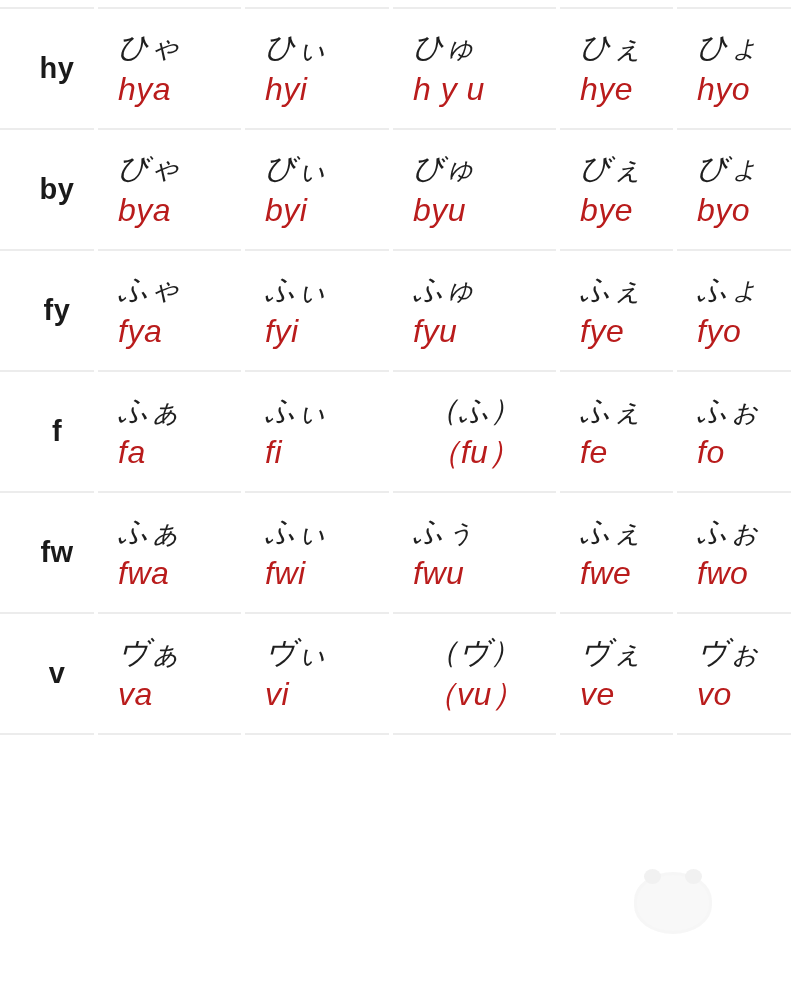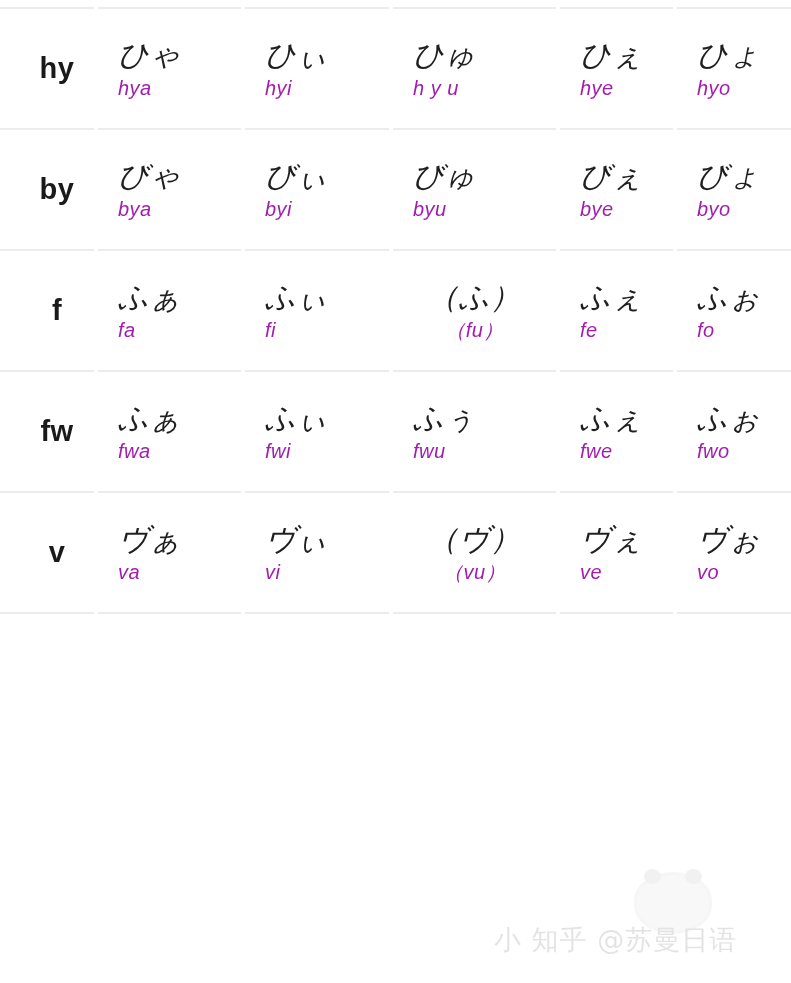--- a/index.html
+++ b/index.html
@@ -70,23 +70,23 @@
     display: block;
     font-size: 30px;
     line-height: 1.38;
     color: #1f1f1f;
     letter-spacing: 1px;
     white-space: nowrap;
   }
 
   .romaji {
     display: block;
-    font-size: 20px;
+    font-size: 32px;
     line-height: 1.38;
-    color: #a21caf;
+    color: #b91c1c;
     letter-spacing: .5px;
     white-space: nowrap;
   }
 
   td.cell.centered .kana,
   td.cell.centered .romaji {
     text-align: center;
     padding-right: 20px;
   }
 
@@ -194,20 +194,43 @@
         <td class="cell">
           <span class="kana">びぇ</span>
           <span class="romaji">bye</span>
         </td>
         <td class="cell">
           <span class="kana">びょ</span>
           <span class="romaji">byo</span>
         </td>
       </tr>
       <tr>
+        <td class="rowlabel">fy</td>
+        <td class="cell">
+          <span class="kana">ふゃ</span>
+          <span class="romaji">fya</span>
+        </td>
+        <td class="cell">
+          <span class="kana">ふぃ</span>
+          <span class="romaji">fyi</span>
+        </td>
+        <td class="cell">
+          <span class="kana">ふゅ</span>
+          <span class="romaji">fyu</span>
+        </td>
+        <td class="cell">
+          <span class="kana">ふぇ</span>
+          <span class="romaji">fye</span>
+        </td>
+        <td class="cell">
+          <span class="kana">ふょ</span>
+          <span class="romaji">fyo</span>
+        </td>
+      </tr>
+      <tr>
         <td class="rowlabel">f</td>
         <td class="cell">
           <span class="kana">ふぁ</span>
           <span class="romaji">fa</span>
         </td>
         <td class="cell">
           <span class="kana">ふぃ</span>
           <span class="romaji">fi</span>
         </td>
         <td class="cell centered">
@@ -267,14 +290,13 @@
         <td class="cell">
           <span class="kana">ヴぉ</span>
           <span class="romaji">vo</span>
         </td>
       </tr>
     </tbody>
 </table>
 
 <div id="watermark">
   <div class="wm-logo"></div>
-  <div class="wm-text">小 知乎 @苏曼日语</div>
 </div>
 
 </body></html>

